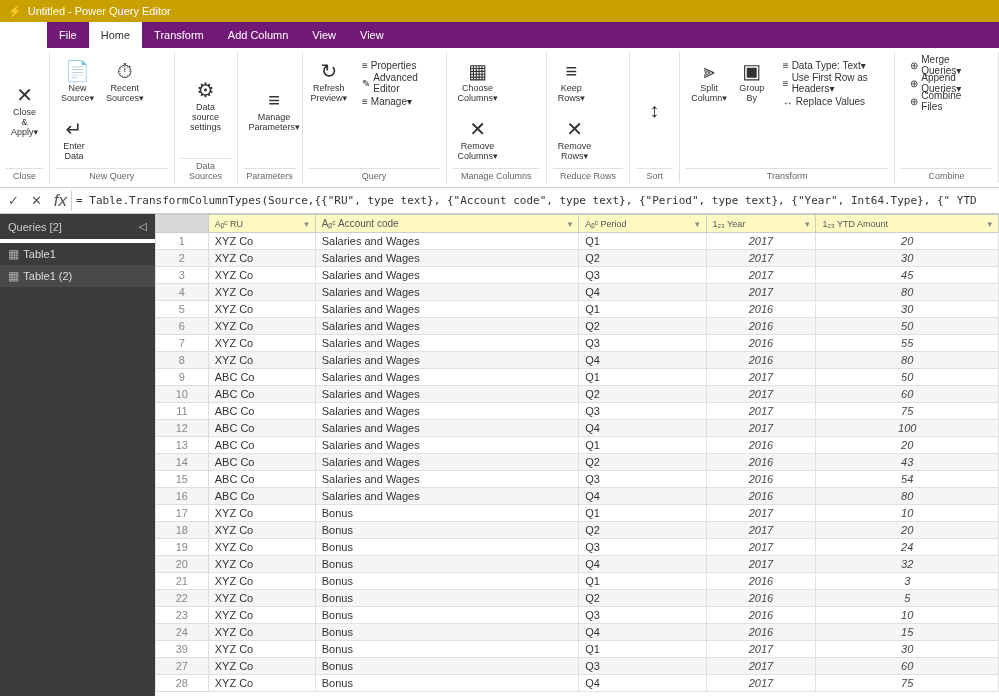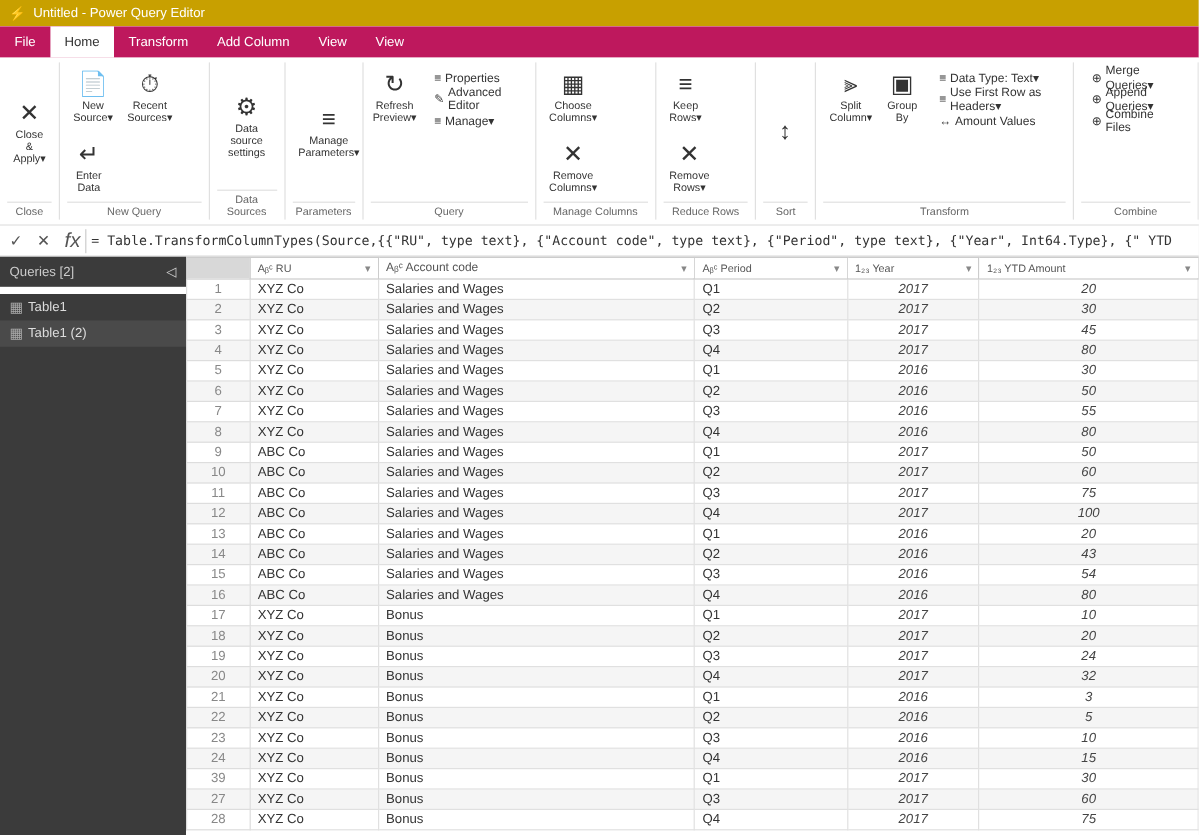--- a/index.html
+++ b/index.html
@@ -14,22 +14,23 @@
       align-items: center;
       padding: 0 8px;
       font-size: 11px;
     }
     .title-bar-icon { margin-right: 6px; }
 
     
     .ribbon { background: #ffffff; border-bottom: 1px solid #d0d0d0; }
     .ribbon-tabs {
       display: flex;
-      background: #be185d;
+      background: #701a75;
       height: 26px;
+      margin-left: 47px;
     }
     .ribbon-tab {
       padding: 5px 12px;
       color: white;
       font-size: 11px;
       cursor: pointer;
       display: flex;
       align-items: center;
     }
     .ribbon-tab.active {
@@ -154,21 +155,21 @@
       flex-direction: column;
       flex-shrink: 0;
     }
     .sidebar-header {
       padding: 6px 8px;
       font-size: 11px;
       color: #ccc;
       display: flex;
       justify-content: space-between;
       align-items: center;
-      border-bottom: 6px solid #ffffff;
+      border-bottom: 4px solid #ffffff;
     }
     .sidebar-item {
       display: flex;
       align-items: center;
       padding: 4px 8px;
       cursor: pointer;
       font-size: 11px;
       gap: 4px;
     }
     .sidebar-item.active { background: #4a4a4a; }
@@ -179,21 +180,21 @@
       flex: 1;
       overflow: auto;
       background: #fff;
     }
     table {
       border-collapse: collapse;
       width: 100%;
       font-size: 11px;
     }
     thead th {
-      background: #ffffff;
+      background: #fef9c3;
       border: 1px solid #ccc;
       padding: 3px 6px;
       font-weight: normal;
       position: sticky;
       top: 0;
       z-index: 2;
       white-space: nowrap;
     }
     .th-content {
       display: flex;
@@ -372,21 +373,21 @@
           <div class="ribbon-btn-sm">
             <span>≡</span>
             <span>Data Type: Text▾</span>
           </div>
           <div class="ribbon-btn-sm">
             <span>≡</span>
             <span>Use First Row as Headers▾</span>
           </div>
           <div class="ribbon-btn-sm">
             <span>↔</span>
-            <span>Amount Values</span>
+            <span>Replace Values</span>
           </div>
         </div>
       </div>
       <div class="ribbon-group-label">Transform</div>
     </div>
 
     <div class="ribbon-group">
       <div class="ribbon-col">
         <div class="ribbon-btn-sm">
           <span>⊕</span>

